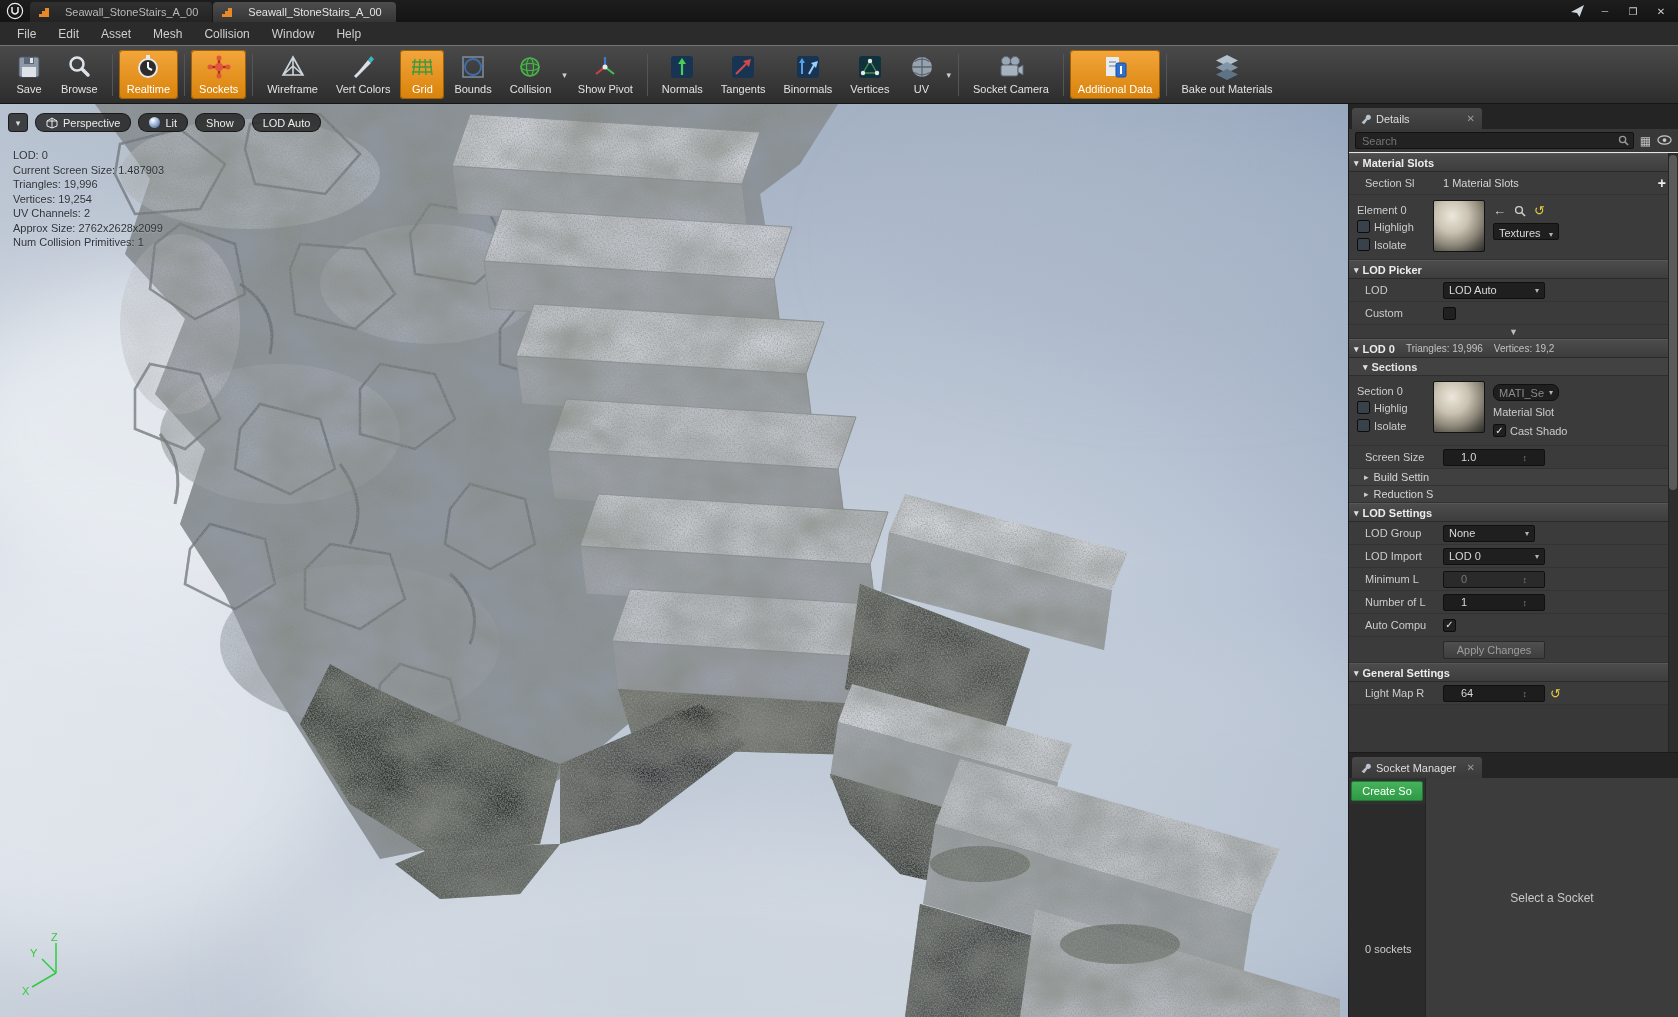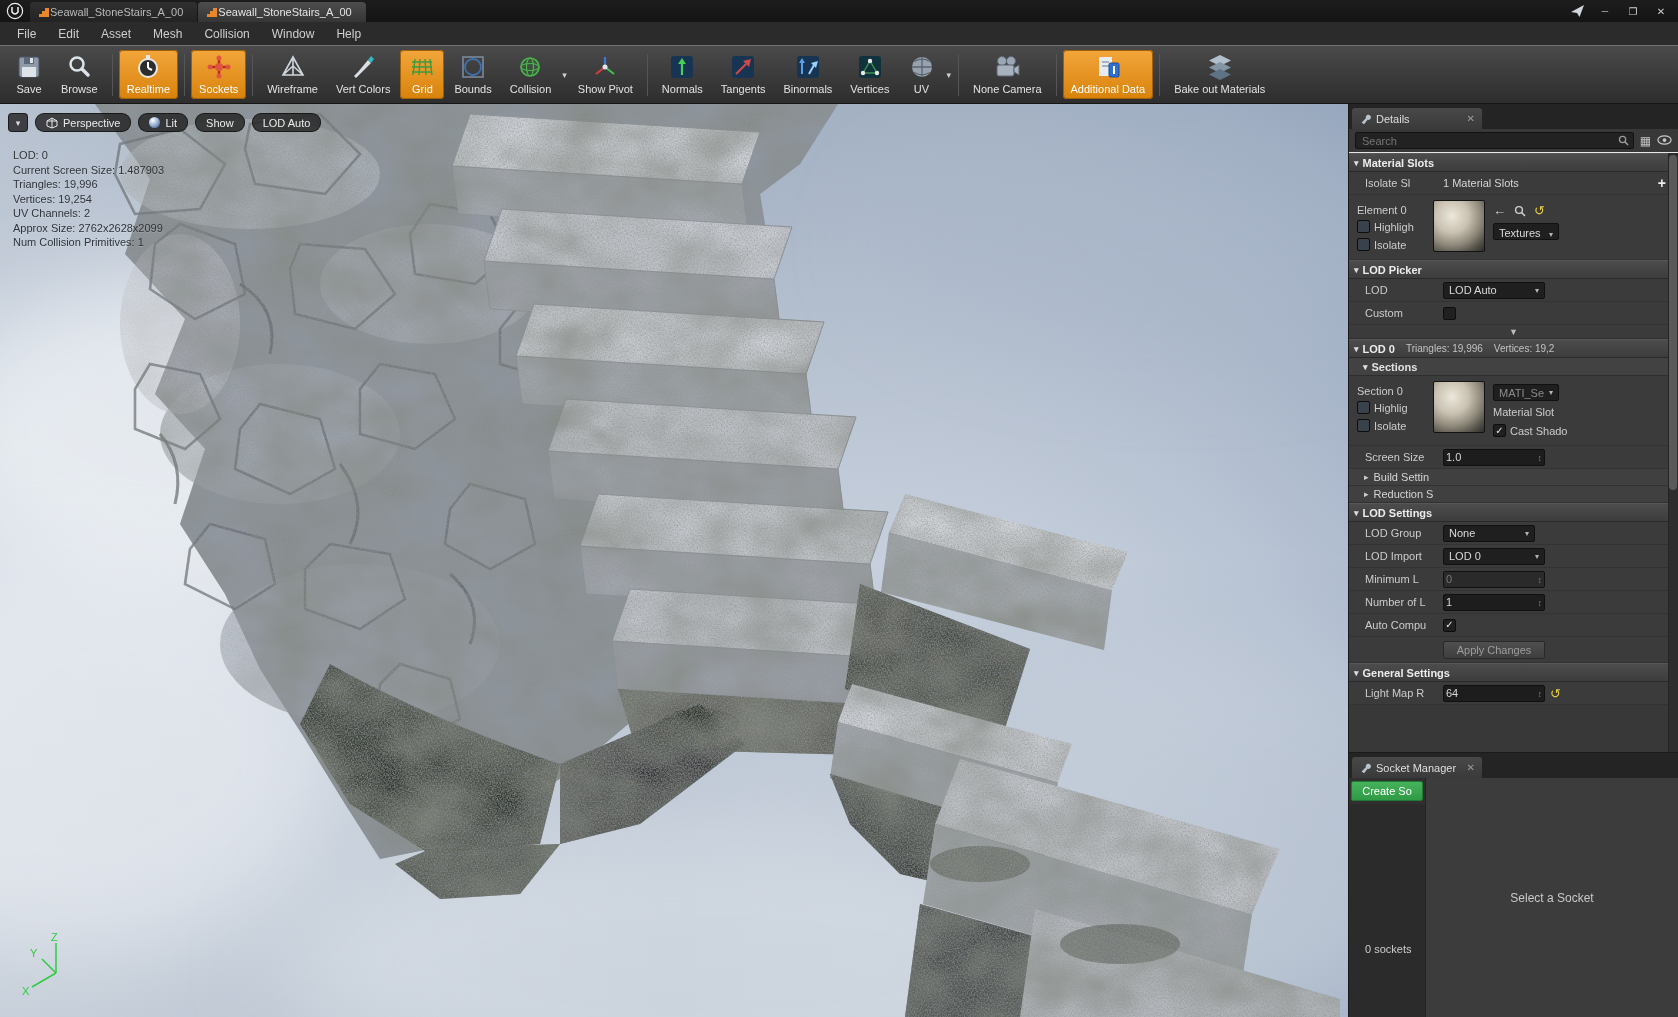--- a/index.html
+++ b/index.html
@@ -4,21 +4,21 @@
 <style>
   * { box-sizing:border-box; }
   html,body { margin:0; padding:0; background:#101010; }
   body { font-family:"Liberation Sans", sans-serif; }
   .window { position:relative; width:1678px; height:1017px; background:#2a2a2a; overflow:hidden; }
 
   
   .titlebar { height:22px; background:linear-gradient(#1d1d1d,#141414); display:flex; align-items:flex-end; }
   .ue-logo { width:30px; height:22px; display:flex; align-items:center; justify-content:center; }
   .doc-tabs { display:flex; align-items:flex-end; height:22px; flex:1; }
-  .doc-tab { height:20px; display:flex; align-items:center; gap:0; padding:0 14px 0 8px; margin-right:1px;
+  .doc-tab { height:20px; display:flex; align-items:center; gap:15px; padding:0 14px 0 8px; margin-right:1px;
              background:linear-gradient(#303030,#232323); border-radius:4px 4px 0 0; color:#b9b9b9; font-size:11px;
              max-width:190px; white-space:nowrap; overflow:hidden; }
   .doc-tab.active { background:linear-gradient(#4d4d4d,#353535); color:#e4e4e4; }
   .wincontrols { display:flex; align-items:center; gap:2px; padding:0 4px; height:22px; }
   .wc { width:26px; height:18px; display:flex; align-items:center; justify-content:center; color:#cfcfcf; font-size:10px; }
   .wc-min::after { content:"─"; font-size:9px; }
   .wc-max::after { content:"❐"; font-size:10px; }
   .wc-close::after { content:"✕"; font-size:10px; }
 
   
@@ -74,23 +74,23 @@
              display:flex; align-items:center; padding-left:14px; gap:4px; }
   .sub-hdr::before { content:"▾"; font-size:9px; }
   .hdr-extra { font-weight:normal; font-size:10px; color:#c2c2c2; margin-left:7px; white-space:nowrap; overflow:hidden; }
 
   .prop { display:flex; align-items:center; height:23px; padding-left:16px; background:#3b3b3b; border-bottom:1px solid #333; }
   .plabel { width:78px; min-width:78px; font-size:11px; color:#cccccc; white-space:nowrap; overflow:hidden; }
   .pvalue { display:flex; align-items:center; gap:5px; }
   .dd { width:102px; height:17px; background:#1f1f1f; border:1px solid #101010; border-radius:2px; color:#d9d9d9;
         font-size:11px; display:flex; align-items:center; justify-content:space-between; padding:0 5px; }
   .dd::after { content:"▾"; font-size:8px; color:#b5b5b5; }
-  .dd.gray { color:#8b8b8b; }
+  .dd.gray { color:#8b8b8b;border-radius:7px; }
   .num { width:102px; height:17px; background:#1d1d1d; border:1px solid #101010; border-radius:2px; color:#d9d9d9;
-         font-size:11px; display:flex; align-items:center; justify-content:space-between; padding:0 2px; }
+         font-size:11px; display:flex; align-items:center; justify-content:space-between; padding:0 17px; }
   .num.disabled { color:#777; background:#2a2a2a; }
   .num .grip::after { content:"↕"; font-size:9px; color:#7e7e7e; }
   .cb { width:13px; height:13px; background:#202020; border:1px solid #0d0d0d; border-radius:2px; display:flex; align-items:center; justify-content:center; }
   .cb.soft { background:#39414b; }
   .cb.checked::after { content:"✓"; color:#e6e6e6; font-size:10px; line-height:1; }
   .undo { color:#e3c93e; font-size:13px; line-height:1; }
   .undo::after { content:"↺"; }
   .plus-ic { margin-left:auto; margin-right:12px; color:#efefef; font-weight:bold; font-size:14px; }
   .plus-ic::after { content:"+"; }
 
@@ -338,21 +338,21 @@
     <div class="tsep"></div>
     <div class="tbtn">
       <span class="ticon">
           <svg width="26" height="26" viewBox="0 0 26 26">
             <circle cx="8" cy="7" r="4.5" fill="#9aa7b4" stroke="#5c6773"></circle>
             <circle cx="17" cy="7" r="4.5" fill="#9aa7b4" stroke="#5c6773"></circle>
             <rect x="3" y="11" width="17" height="11" rx="2" fill="#a7b2bf" stroke="#5c6773"></rect>
             <path d="M20 14 L25 11 V21 L20 18 Z" fill="#a7b2bf" stroke="#5c6773"></path>
           </svg>
         </span>
-      <span class="tlabel">None Camera</span>
+      <span class="tlabel">Socket Camera</span>
     </div>
     <div class="tsep"></div>
     <div class="tbtn active">
       <span class="ticon">
           <svg width="26" height="26" viewBox="0 0 26 26">
             <rect x="4" y="3" width="13" height="19" fill="#e8ecf0"></rect>
             <line x1="7" y1="8" x2="14" y2="8" stroke="#8ea0b2" stroke-width="1.5"></line>
             <line x1="7" y1="12" x2="14" y2="12" stroke="#8ea0b2" stroke-width="1.5"></line>
             <rect x="14" y="9" width="10" height="14" rx="1.5" fill="#2f6fd0" stroke="#1c4c97"></rect>
             <line x1="19" y1="12" x2="19" y2="20" stroke="#fff" stroke-width="2"></line>
@@ -558,21 +558,21 @@
               <circle cx="8" cy="5" r="2" fill="#c8c8c8"></circle>
             </svg></span>
       </div>
 
       <div class="detailsbody">
 
         <div class="sec-hdr">
             <span>Material Slots</span>
           </div>
         <div class="prop">
-          <span class="plabel">Isolate Sl</span>
+          <span class="plabel">Section Sl</span>
           <span class="pvalue" style="color:#d5d5d5;font-size:11px;">1 Material Slots</span>
           <span class="plus-ic"></span>
         </div>
         <div class="matblock">
           <div class="matleft">
             <div>Element 0</div>
             <div class="cbrow">
                 <span class="cb soft"></span>
                 <span>Highligh</span>
               </div>

